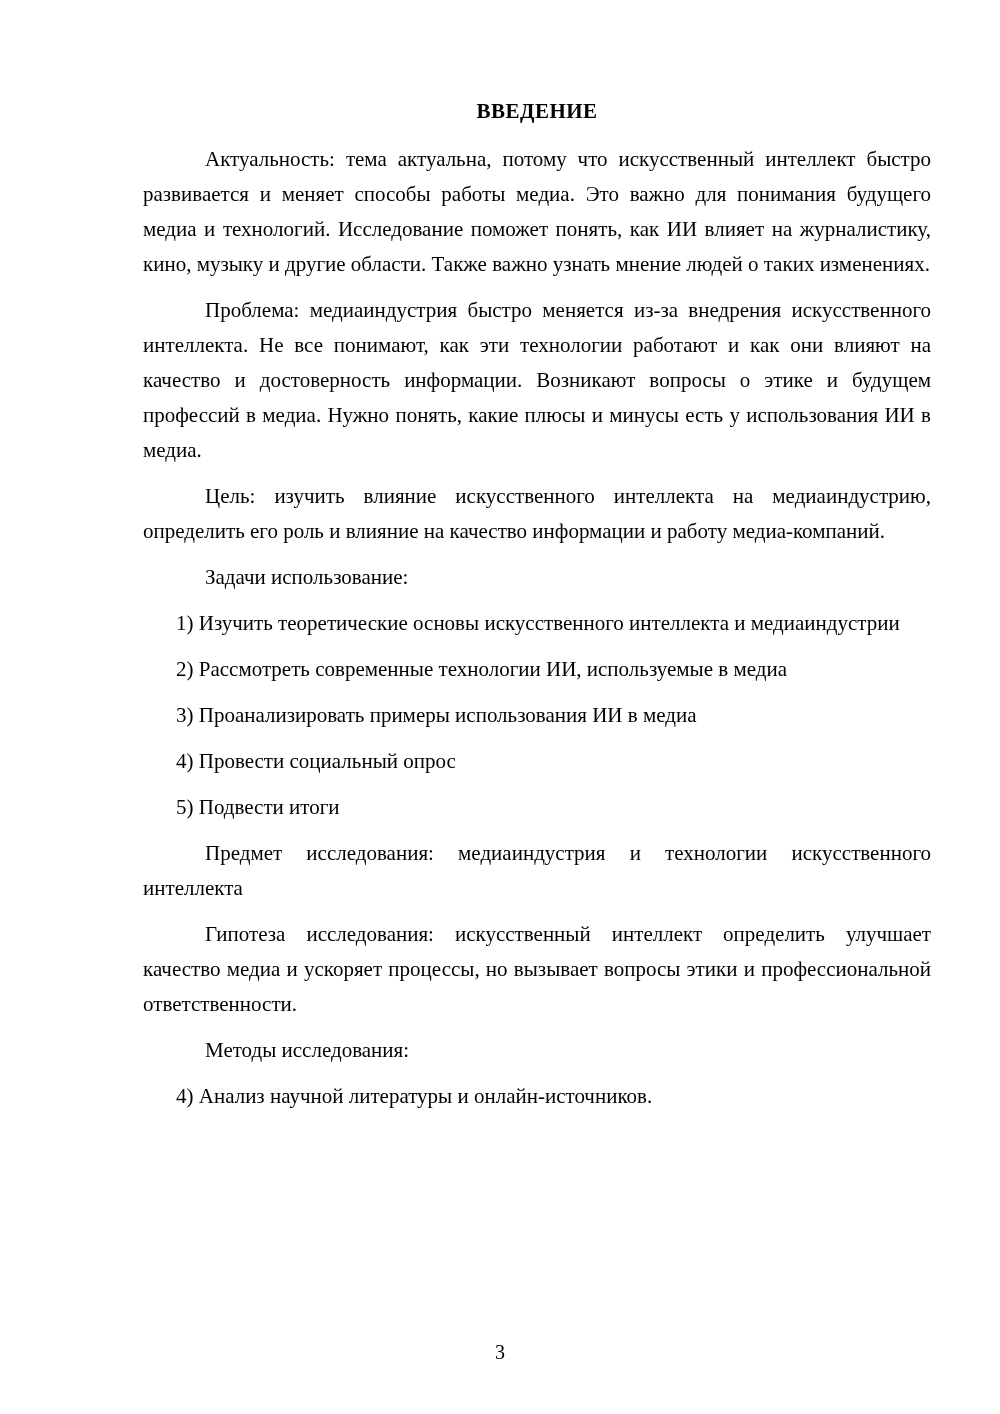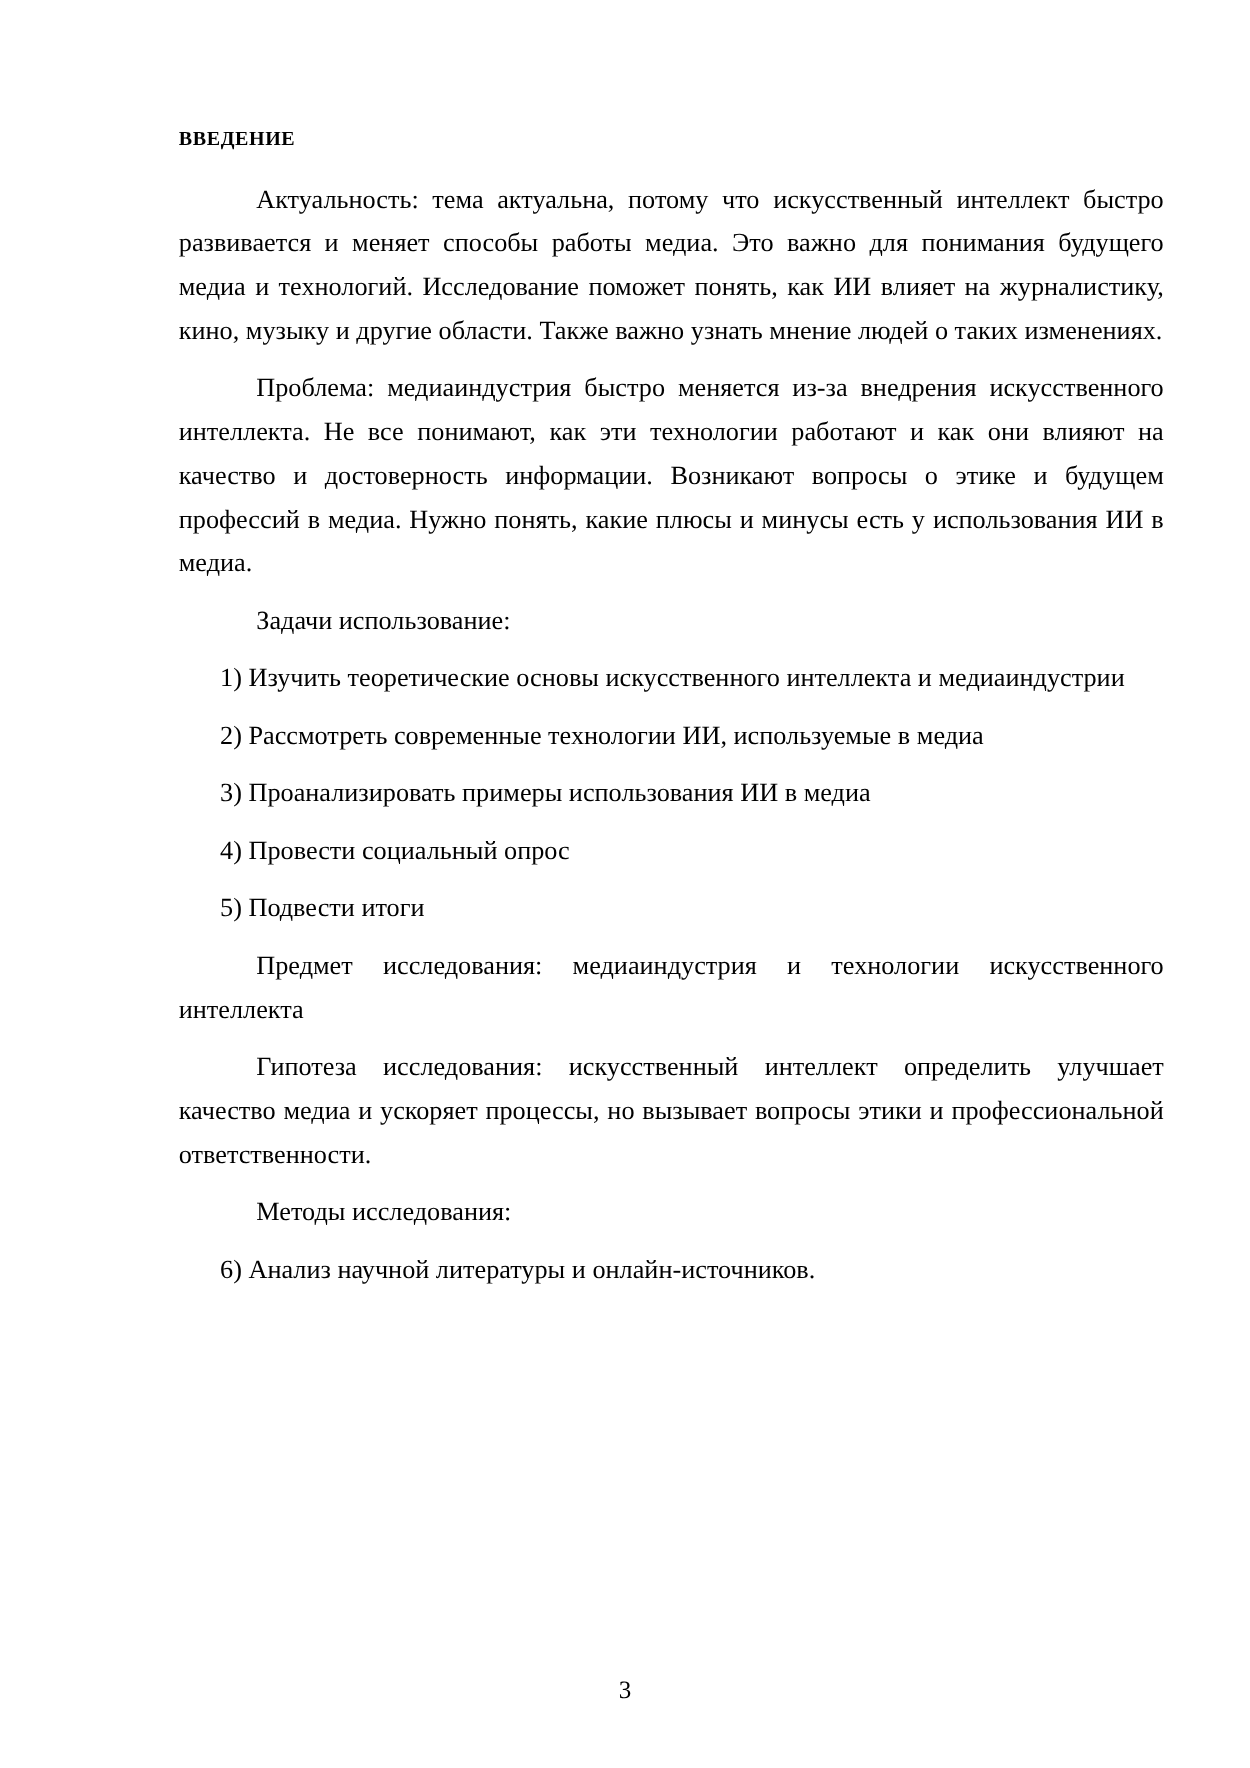--- a/index.html
+++ b/index.html
@@ -16,22 +16,23 @@
     font-family: "Liberation Serif", "DejaVu Serif", serif;
     overflow: hidden;
   }
   .content {
     position: absolute;
     left: 143px;
     top: 94px;
     width: 788px;
   }
   .doc-title {
-    font-size: 16px;
+    font-size: 21px;
     font-weight: bold;
+    text-align: center;
     letter-spacing: 0.5px;
     margin: 0 0 13px 0;
     line-height: 35px;
   }
   .block {
     font-size: 21px;
     line-height: 35px;
     margin: 0 0 11px 0;
     text-align: justify;
   }
@@ -53,26 +54,27 @@
 </style>
 </head>
 <body>
 
 <div class="page">
   <div class="content">
     <h1 class="doc-title">ВВЕДЕНИЕ</h1>
     <div id="doc-body">
         <p class="block paragraph">Актуальность: тема актуальна, потому что искусственный интеллект быстро развивается и меняет способы работы медиа. Это важно для понимания будущего медиа и технологий. Исследование поможет понять, как ИИ влияет на журналистику, кино, музыку и другие области. Также важно узнать мнение людей о таких изменениях.</p>
         <p class="block paragraph">Проблема: медиаиндустрия быстро меняется из-за внедрения искусственного интеллекта. Не все понимают, как эти технологии работают и как они влияют на качество и достоверность информации. Возникают вопросы о этике и будущем профессий в медиа. Нужно понять, какие плюсы и минусы есть у использования ИИ в медиа.</p>
+        <p class="block paragraph">Цель: изучить влияние искусственного интеллекта на медиаиндустрию, определить его роль и влияние на качество информации и работу медиа-компаний.</p>
         <p class="block paragraph">Задачи использование:</p>
         <p class="block list-item">1) Изучить теоретические основы искусственного интеллекта и медиаиндустрии</p>
         <p class="block list-item">2) Рассмотреть современные технологии ИИ, используемые в медиа</p>
         <p class="block list-item">3) Проанализировать примеры использования ИИ в медиа</p>
         <p class="block list-item">4) Провести социальный опрос</p>
         <p class="block list-item">5) Подвести итоги</p>
         <p class="block paragraph">Предмет исследования: медиаиндустрия и технологии искусственного интеллекта</p>
         <p class="block paragraph">Гипотеза исследования: искусственный интеллект определить улучшает качество медиа и ускоряет процессы, но вызывает вопросы этики и профессиональной ответственности.</p>
         <p class="block paragraph">Методы исследования:</p>
-        <p class="block list-item">6) Анализ научной литературы и онлайн-источников.</p>
+        <p class="block list-item">4) Анализ научной литературы и онлайн-источников.</p>
       </div>
   </div>
   <div class="page-number">3</div>
 </div>
 
 </body></html>

